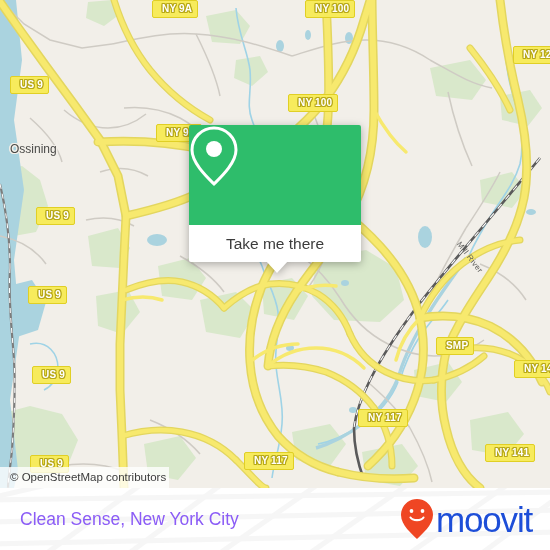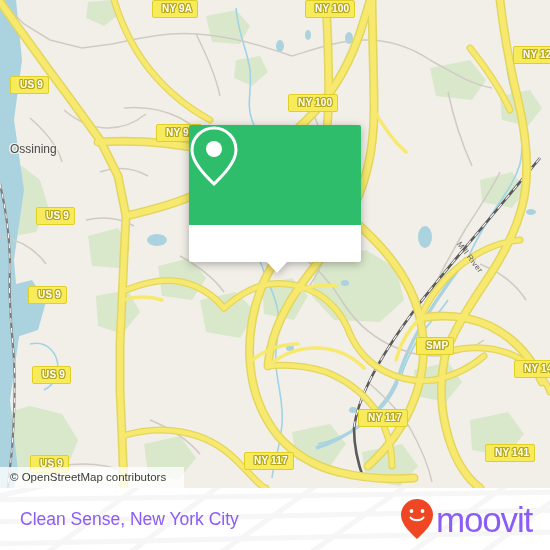--- a/index.html
+++ b/index.html
@@ -53,21 +53,21 @@
   }
 
   
   #attribution {
     position: absolute;
     left: 0; bottom: 0;
     background: rgba(255,255,255,.78);
     color: #3b3b3b;
     font-size: 11.5px;
     line-height: 15px;
-    padding: 3px 18px 3px 10px;
+    padding: 3px 3px 3px 10px;
     white-space: nowrap;
     z-index: 30;
   }
 
   
   #callout {
     position: absolute;
     left: 189px; top: 125px;
     width: 172px;
     z-index: 40;
@@ -119,21 +119,21 @@
     color: #8b5cf6;
     font-size: 17.5px;
     white-space: nowrap;
   }
   #brand {
     position: absolute;
     right: 18px; top: 0; height: 62px;
     display: flex; align-items: center; gap: 2px;
   }
   #brand-name {
-    color: #8b5cf6;
+    color: #1d4ed8;
     font-size: 35px;
     font-weight: 500;
     letter-spacing: -1.2px;
     line-height: 35px;
   }
 </style>
 </head>
 <body>
 
 <div id="root">
@@ -327,38 +327,39 @@
     <div class="river-label" style="left:462px; top:240px; transform:rotate(52deg); transform-origin:left top;">Mill River</div>
 
     <div class="shield" style="left:152px; top:0px;">NY 9A</div>
     <div class="shield" style="left:305px; top:0px;">NY 100</div>
     <div class="shield" style="left:513px; top:46px;">NY 120</div>
     <div class="shield" style="left:10px;  top:76px;">US 9</div>
     <div class="shield" style="left:288px; top:94px;">NY 100</div>
     <div class="shield" style="left:156px; top:124px;">NY 9A</div>
     <div class="shield" style="left:36px;  top:207px;">US 9</div>
     <div class="shield" style="left:28px;  top:286px;">US 9</div>
-    <div class="shield" style="left:416px; top:337px;">SMP</div>
+    <div class="shield" style="left:436px; top:337px;">SMP</div>
     <div class="shield" style="left:514px; top:360px;">NY 141</div>
     <div class="shield" style="left:32px;  top:366px;">US 9</div>
     <div class="shield" style="left:358px; top:409px;">NY 117</div>
     <div class="shield" style="left:244px; top:452px;">NY 117</div>
     <div class="shield" style="left:485px; top:444px;">NY 141</div>
     <div class="shield" style="left:30px;  top:455px;">US 9</div>
 
     <div id="attribution">© OpenStreetMap contributors</div>
 
     <div id="callout">
       <div id="callout-top">
         <svg width="50" height="62" viewBox="0 0 50 62">
           <path d="M25,3 C12.8,3 3,12.8 3,25 C3,38 18,52 25,59 C32,52 47,38 47,25 C47,12.8 37.2,3 25,3 Z" fill="none" stroke="#ffffff" stroke-width="3"></path>
           <circle cx="25" cy="24" r="8" fill="#ffffff"></circle>
         </svg>
       </div>
       <div id="callout-bottom">
+        <span id="callout-label">Take me there</span>
         <div id="callout-tail"></div>
       </div>
     </div>
   </div>
 
   <div id="bottombar">
     <svg id="bottombar-bg" width="550" height="62" viewBox="0 0 550 62">
       <rect x="0" y="0" width="550" height="62" fill="#ffffff"></rect>
       <g fill="none" stroke="#eeeeee" stroke-width="5">
         <path d="M-10,10 L120,-20"></path>

